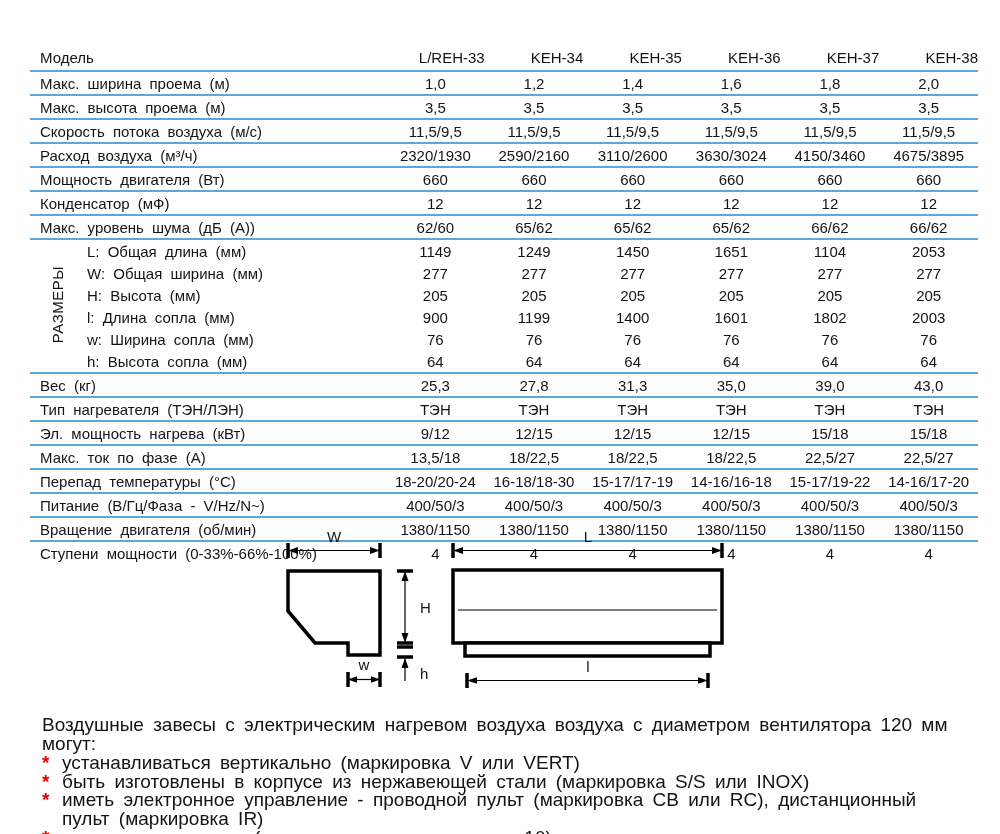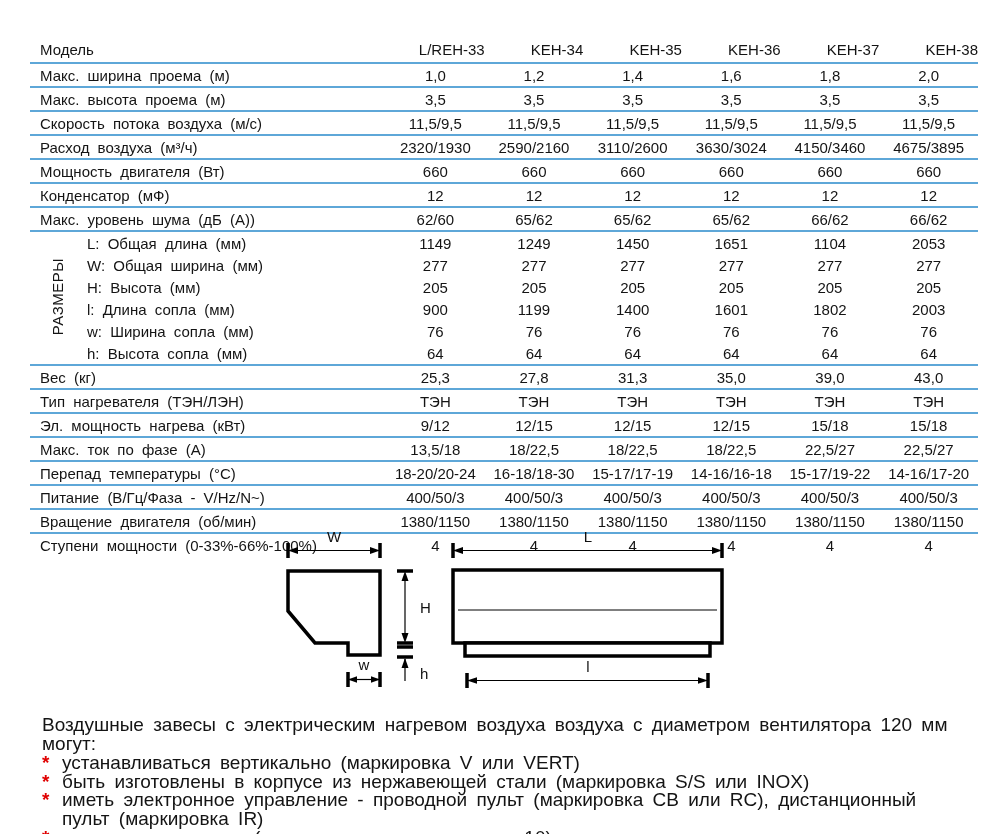--- a/index.html
+++ b/index.html
@@ -3,21 +3,21 @@
 <meta charset="utf-8">
 <style>
   html,body{margin:0;padding:0;}
   body{
     width:1000px;height:834px;position:relative;background:#ffffff;
     font-family:"Liberation Sans", sans-serif;color:#141414;
     -webkit-font-smoothing:antialiased;
   }
   
   .spec-table{
-    position:absolute;left:30px;top:36px;width:948px;
+    position:absolute;left:30px;top:44px;width:948px;
     border-collapse:collapse;table-layout:fixed;font-size:15px;
   }
   .spec-table td{height:22px;padding:0;vertical-align:middle;overflow:hidden;}
   .spec-table tr.hdr td{height:26px;}
   td.label{text-align:left;padding-left:10px;white-space:nowrap;word-spacing:4px;}
   td.sub-label{text-align:left;padding-left:2px;white-space:nowrap;word-spacing:4px;}
   td.value{text-align:center;white-space:nowrap;}
   td.model-name{font-weight:normal;text-align:right;}
   td.ruled{border-bottom:2px solid #5ea7d8;}
   td.rot{text-align:center;vertical-align:middle;}

